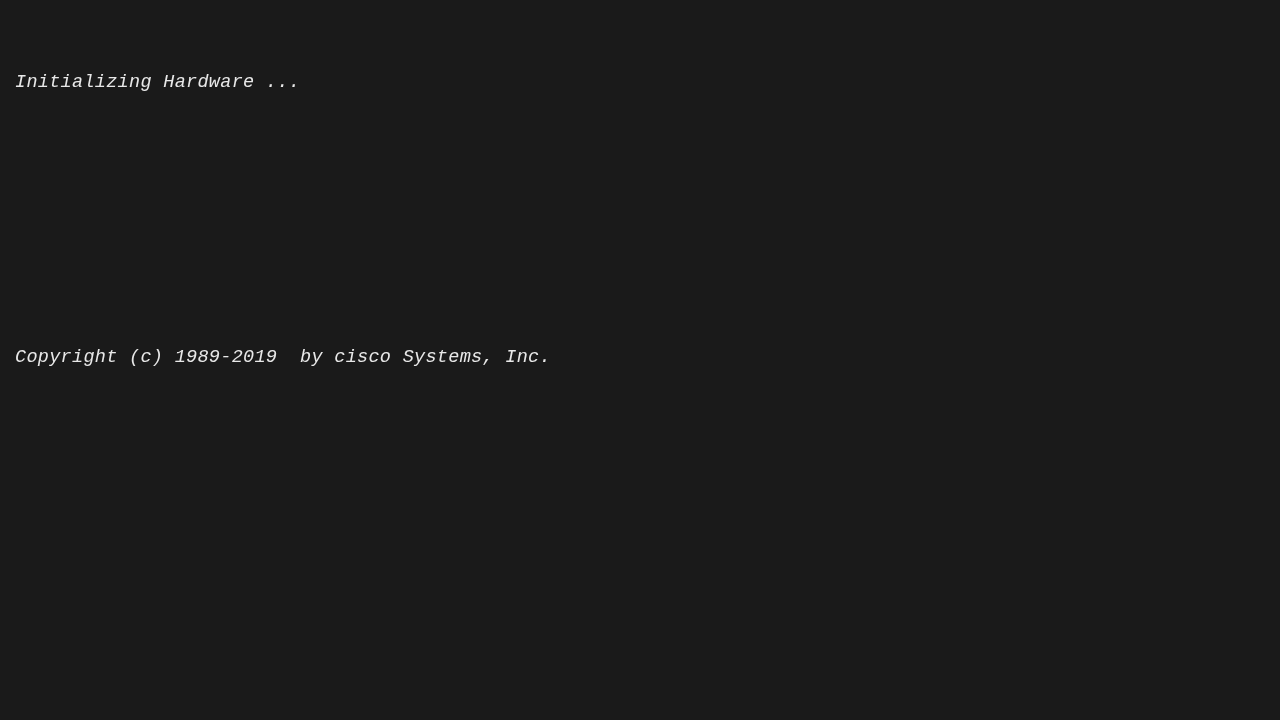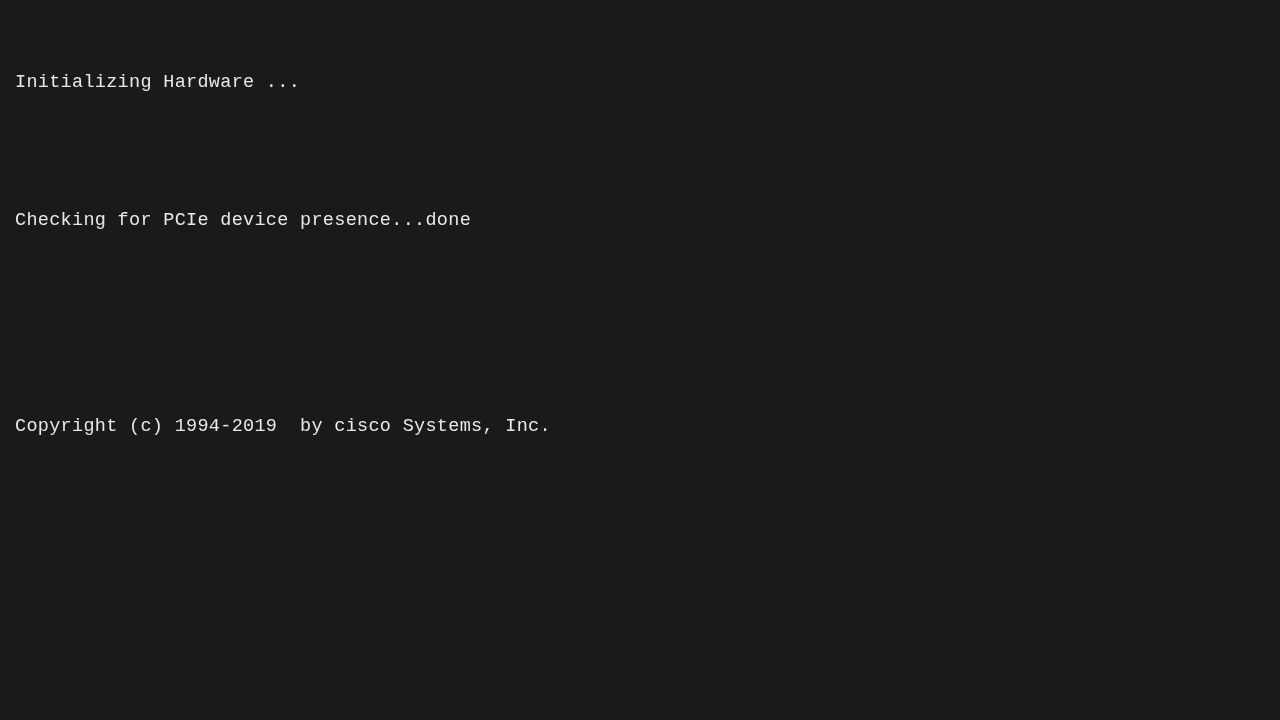--- a/index.html
+++ b/index.html
@@ -12,32 +12,31 @@
       font-size: 18.5px;
       color: #e8e8e8;
       line-height: 1.24;
       letter-spacing: 0.3px;
       font-weight: 500;
     }
     .terminal {
       padding: 26px 15px 0 15px;
       white-space: pre;
     }
-    .line { display: block; min-height: 23px; }
+    .line { display: block; min-height: 23px; font-style: italic; }
   </style>
 </head>
 <body>
 
 <div class="terminal">
   <span class="line">Initializing Hardware ...</span>
   <span class="line"> </span>
-  <span class="line">Checking for PCIe device presence...done</span>
   <span class="line"> </span>
   <span class="line"> </span>
-  <span class="line">Copyright (c) 1994-2019  by cisco Systems, Inc.</span>
+  <span class="line">Copyright (c) 1989-2019  by cisco Systems, Inc.</span>
   <span class="line"> </span>
   
   
   
   
   
   
   
   
   

